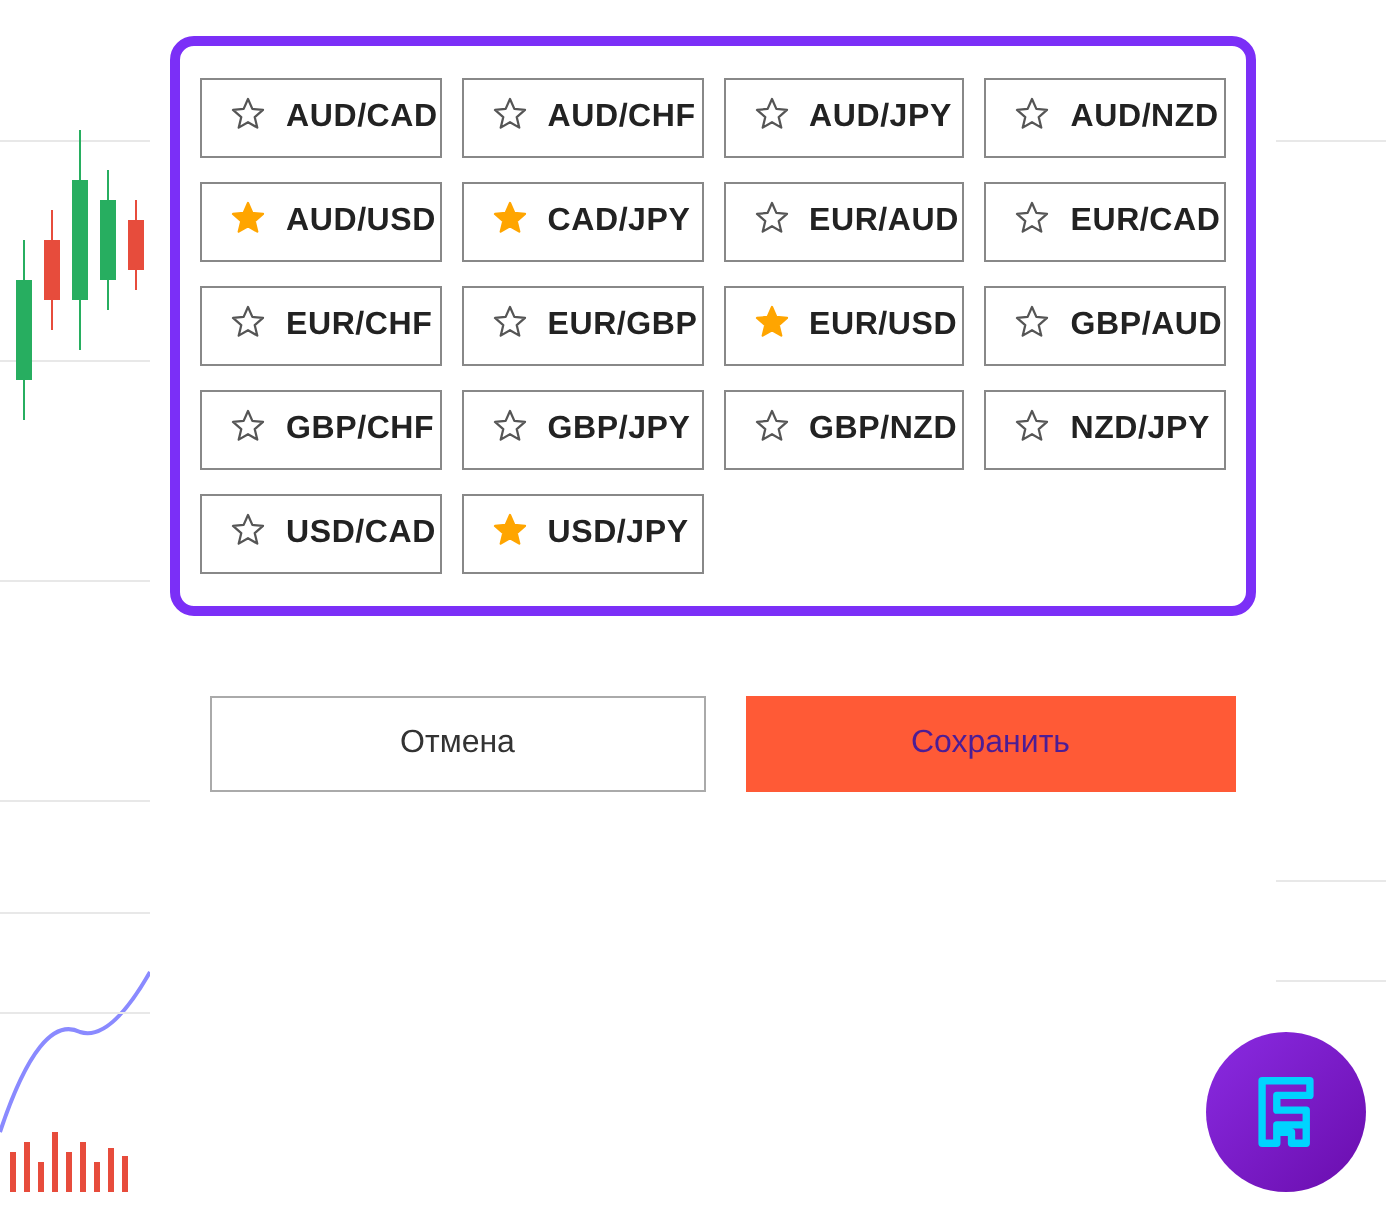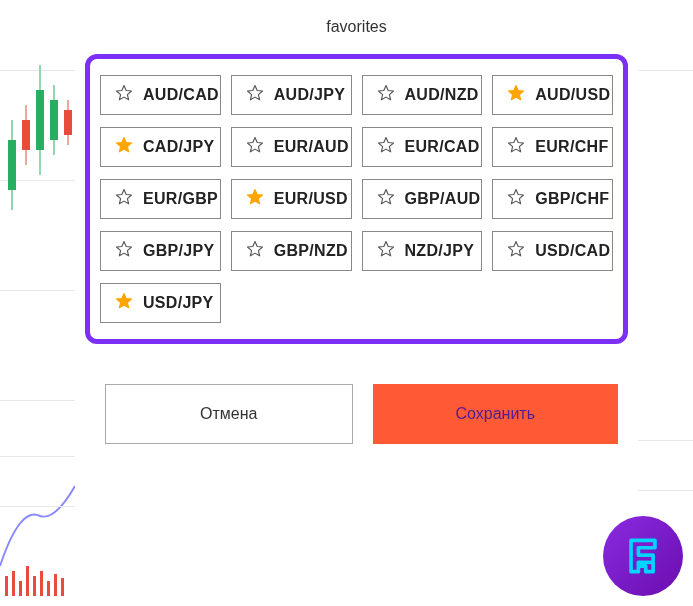--- a/index.html
+++ b/index.html
@@ -97,21 +97,21 @@
       letter-spacing: 0.3px;
     }
     .buttons {
       display: flex;
       gap: 20px;
       margin-top: 40px;
       padding: 0 10px 0 20px;
     }
     .btn {
       flex: 1;
-      height: 60px;
+      height: 48px;
       font-size: 16px;
       cursor: pointer;
       border: none;
     }
     .btn-cancel {
       background: #fff;
       border: 1px solid #aaa;
       color: #333;
     }
     .btn-save {
@@ -159,27 +159,32 @@
     <rect x="61" y="142" width="3" height="18" fill="#e74c3c"></rect>
   </svg>
 </div>
 <div class="bg-chart-right">
   <div class="bg-line" style="top:70px"></div>
   <div class="bg-line" style="top:440px"></div>
   <div class="bg-line" style="top:490px"></div>
 </div>
 
 <div class="modal">
-  <div class="title">favorites</div>
   <div class="fav-box" id="fav-box">
       <div class="pair">
         <span><svg class="star" viewBox="0 0 24 24">
     <path d="M12 2 L14.9 8.6 L22 9.3 L16.5 14.1 L18.2 21.1 L12 17.5 L5.8 21.1 L7.5 14.1 L2 9.3 L9.1 8.6 Z" fill="none" stroke="#555" stroke-width="1.5" stroke-linejoin="round"></path>
   </svg></span>
         <span class="pair-label">AUD/CAD</span>
+      </div>
+      <div class="pair">
+        <span><svg class="star" viewBox="0 0 24 24">
+    <path d="M12 2 L14.9 8.6 L22 9.3 L16.5 14.1 L18.2 21.1 L12 17.5 L5.8 21.1 L7.5 14.1 L2 9.3 L9.1 8.6 Z" fill="none" stroke="#555" stroke-width="1.5" stroke-linejoin="round"></path>
+  </svg></span>
+        <span class="pair-label">AUD/CHF</span>
       </div>
       <div class="pair">
         <span><svg class="star" viewBox="0 0 24 24">
     <path d="M12 2 L14.9 8.6 L22 9.3 L16.5 14.1 L18.2 21.1 L12 17.5 L5.8 21.1 L7.5 14.1 L2 9.3 L9.1 8.6 Z" fill="none" stroke="#555" stroke-width="1.5" stroke-linejoin="round"></path>
   </svg></span>
         <span class="pair-label">AUD/JPY</span>
       </div>
       <div class="pair">
         <span><svg class="star" viewBox="0 0 24 24">
     <path d="M12 2 L14.9 8.6 L22 9.3 L16.5 14.1 L18.2 21.1 L12 17.5 L5.8 21.1 L7.5 14.1 L2 9.3 L9.1 8.6 Z" fill="none" stroke="#555" stroke-width="1.5" stroke-linejoin="round"></path>

